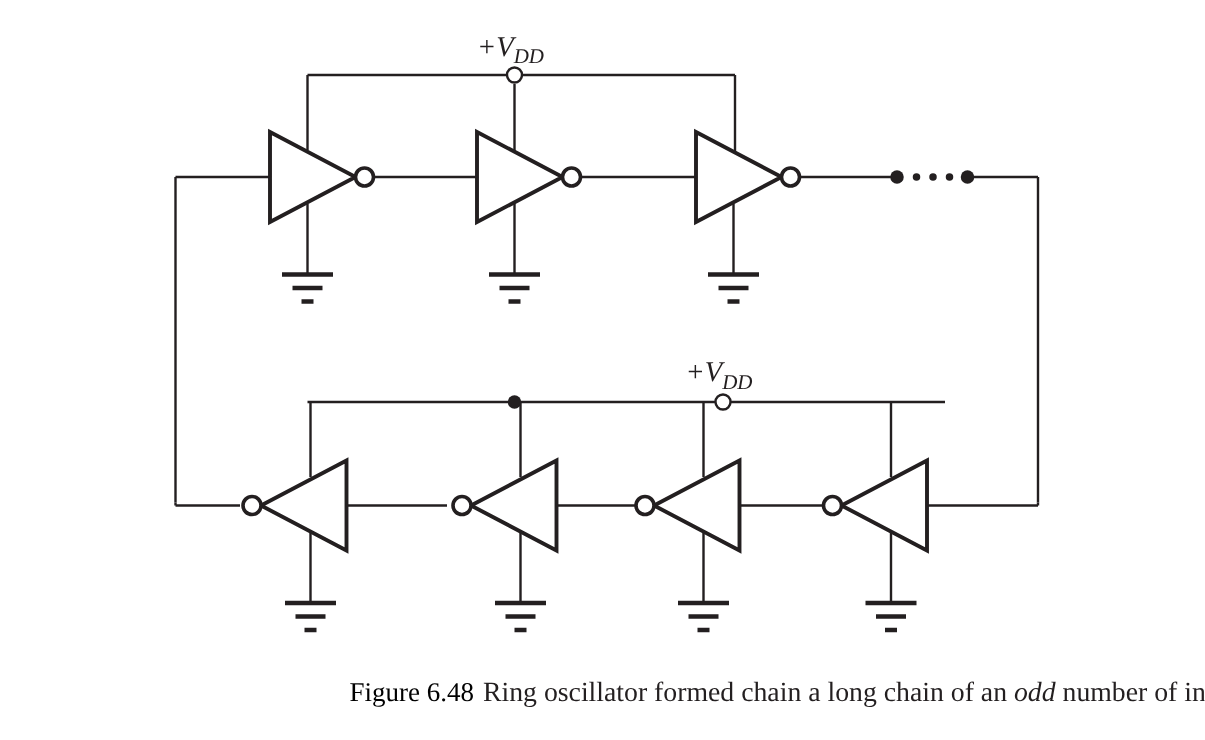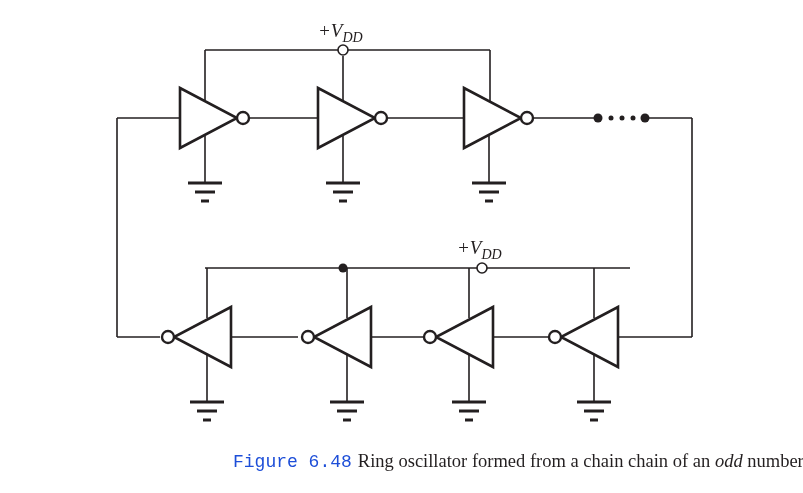--- a/index.html
+++ b/index.html
@@ -4,21 +4,21 @@
 <style>
   html, body { margin: 0; padding: 0; background: #ffffff; }
   body { width: 803px; height: 493px; position: relative; overflow: hidden; }
   svg { position: absolute; left: 0; top: 0; }
   .wire { stroke: #231f20; stroke-width: 1.6; fill: none; }
   .gate { stroke: #231f20; stroke-width: 2.6; fill: #ffffff; stroke-linejoin: miter; }
   .bubble { stroke: #231f20; stroke-width: 2.4; fill: #ffffff; }
   .gnd { stroke: #231f20; stroke-width: 3; }
   .label { font-family: "Liberation Serif", "DejaVu Serif", serif; font-size: 19px; fill: #231f20; }
   .caption { position: absolute; left: 233px; top: 451px; font-family: "Liberation Serif", serif; font-size: 18.5px; color: #231f20; white-space: nowrap; }
-  .caption .fignum { font-family: Liberation Mono, monospace; color: #1d4ed8; font-size: 18px; margin-right: 6px; }
+  .caption .fignum { font-family: Liberation Serif, serif; color: #000000; font-size: 18px; margin-right: 6px; }
 </style>
 </head>
 <body>
 
 <svg width="803" height="493" viewBox="0 0 803 493" id="schem">
 
   <text class="label" x="318" y="37"><tspan font-style="italic">+V</tspan><tspan font-style="italic" font-size="14" dy="5">DD</tspan></text>
 
   <text class="label" x="457" y="254"><tspan font-style="italic">+V</tspan><tspan font-style="italic" font-size="14" dy="5">DD</tspan></text>
 
@@ -99,14 +99,14 @@
       <circle cx="611" cy="118" r="2.5" fill="#231f20"></circle>
       <circle cx="622" cy="118" r="2.5" fill="#231f20"></circle>
       <circle cx="633" cy="118" r="2.5" fill="#231f20"></circle>
       <circle cx="645" cy="118" r="4.5" fill="#231f20"></circle>
       <circle cx="343" cy="268" r="4.5" fill="#231f20"></circle>
       <circle cx="482" cy="268" r="5" class="bubble" style="stroke-width:1.6"></circle>
     </g>
 </svg>
 
 <div class="caption">
-  <span class="fignum">Figure 6.48</span><span>Ring oscillator formed from a chain chain of an </span><em>odd</em><span> number of inverters.</span>
+  <span class="fignum">Figure 6.48</span><span>Ring oscillator formed chain a long chain of an </span><em>odd</em><span> number of inverters.</span>
 </div>
 
 </body></html>

